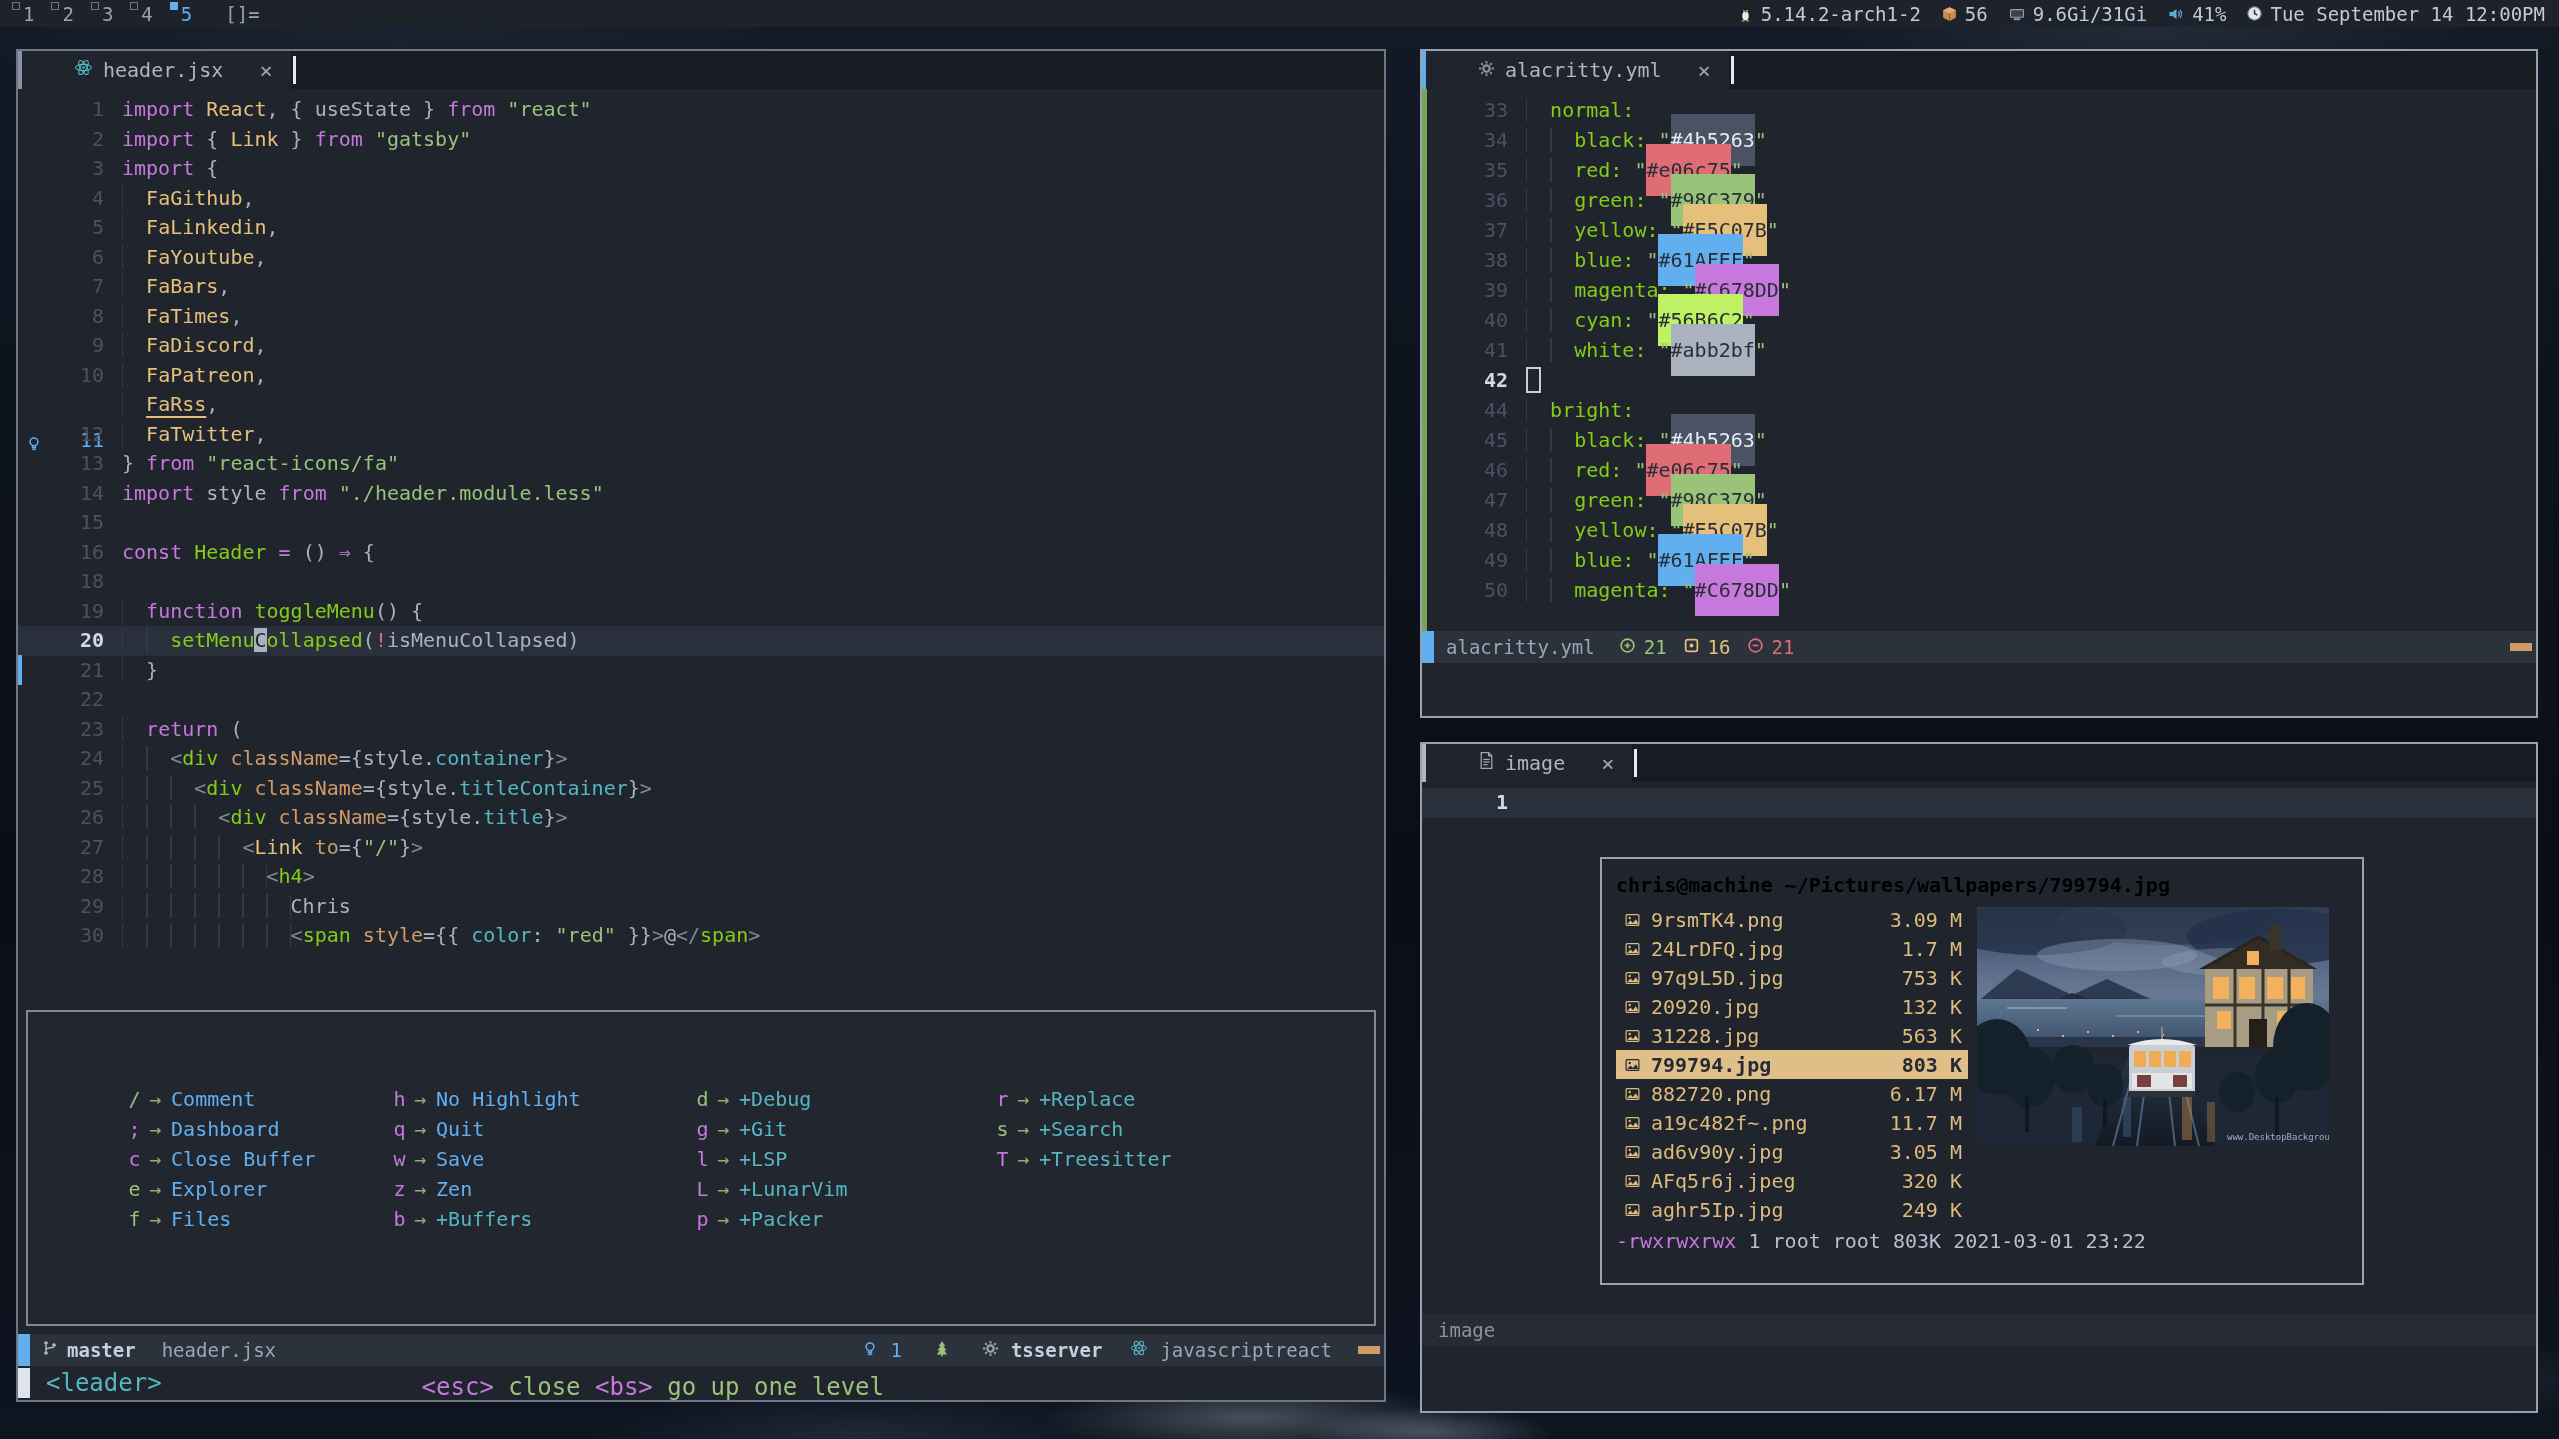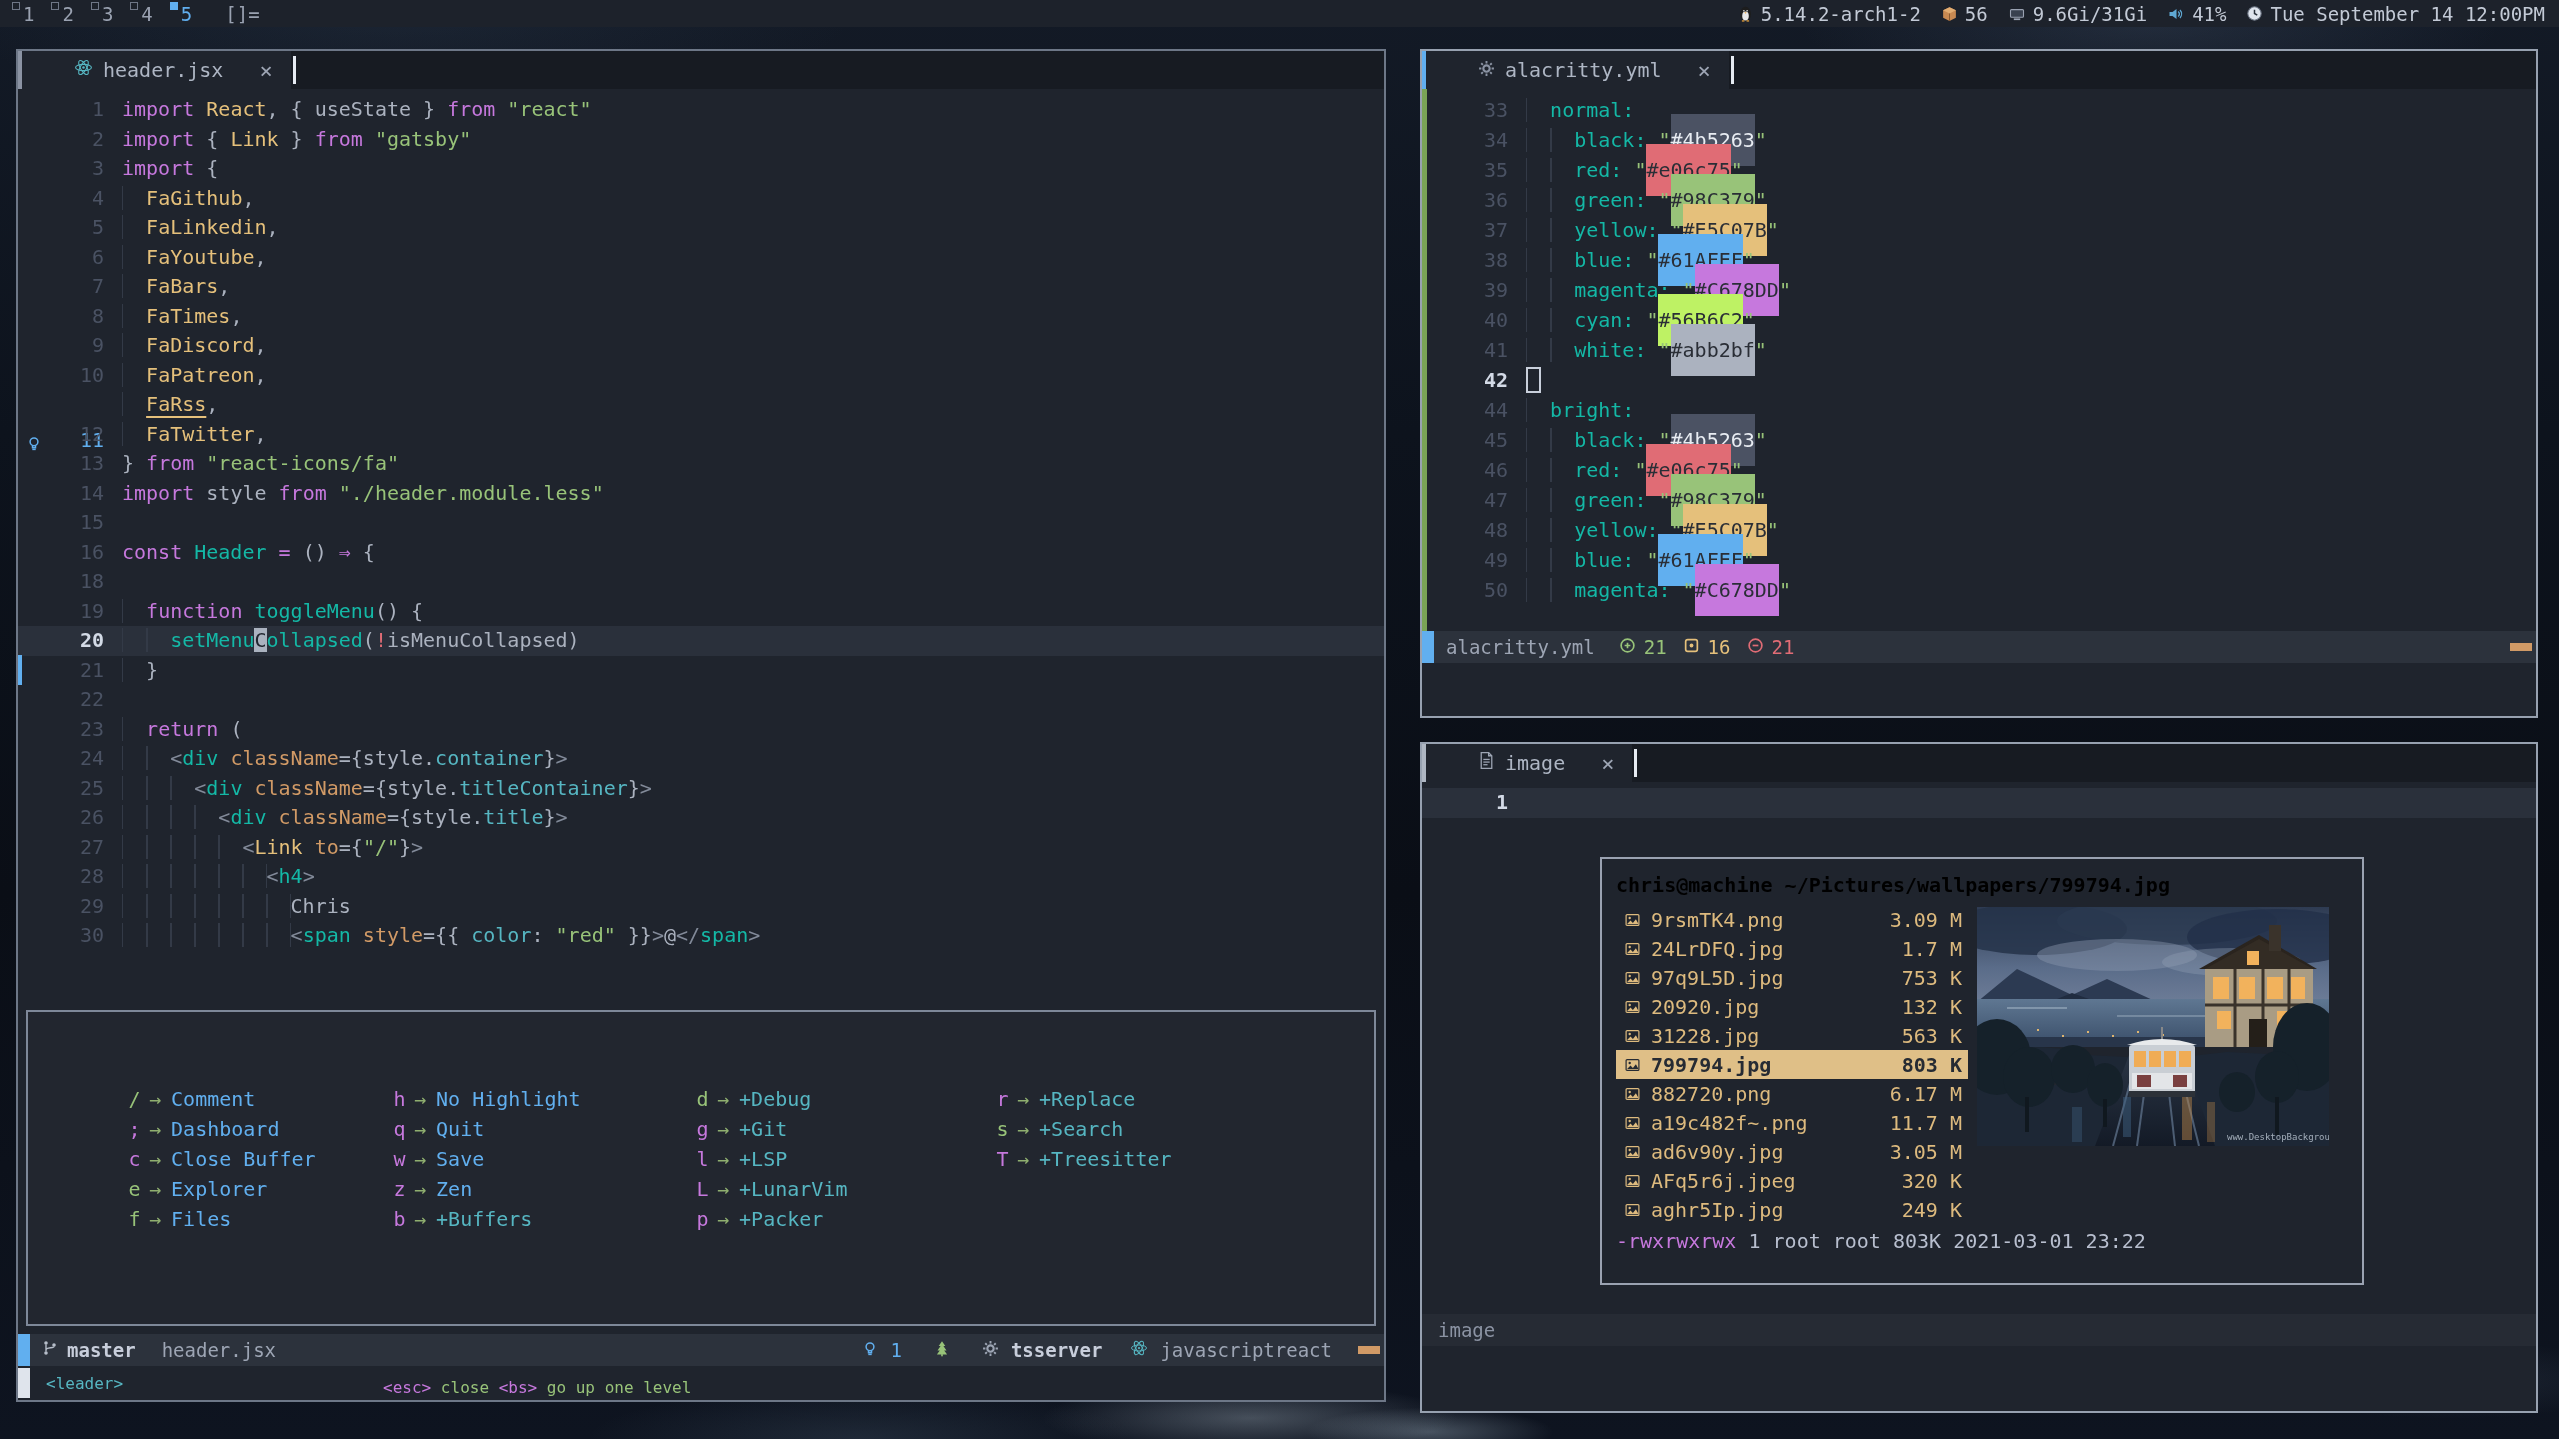--- a/index.html
+++ b/index.html
@@ -44,21 +44,21 @@
   .lines{position:absolute;left:0;right:0;top:0;padding-top:6px;}
   .line{display:flex;height:29.5px;line-height:29.5px;font-size:20px;white-space:pre;position:relative;}
   .r30 .line{height:30px;line-height:30px;}
   .line .gut{width:104px;flex:none;text-align:right;padding-right:18px;box-sizing:border-box;
     color:#4a5263;position:relative;}
   .line .gut .sign{position:absolute;left:8px;top:5px;}
   .line.cur{background:#2a303b;}
   .line.cur .gut,.gut.act{color:#d3dae6;font-weight:bold;}
   .gut.blue{color:#61afef;margin-top:36px;}
   .c-kw{color:#c678dd;} .c-fg{color:#abb2bf;} .c-str{color:#98c379;}
-  .c-yel{color:#e5c07b;} .c-blue{color:#14b8a6;} .c-orange{color:#d19a66;}
+  .c-yel{color:#e5c07b;} .c-blue{color:#84cc16;} .c-orange{color:#d19a66;}
   .c-cyan{color:#56b6c2;} .c-red{color:#e06c75;} .c-pun{color:#828a99;}
   .c-cmt{color:#5c6370;font-style:italic;}
   .c-mag{color:#c678dd;} .c-grn{color:#98c379;}
   .c-u{text-decoration:underline;text-decoration-thickness:2px;text-underline-offset:5px;}
   .c-cursor{background:#aab2bf;color:#1f242d;}
   .c-ind{background:repeating-linear-gradient(90deg,#333a47 0 1.5px,transparent 1.5px 24.06px);}
   .sw{padding:14px 0;}
   .hollow{display:inline-block;width:11px;height:22px;border:2px solid #c8cfdb;vertical-align:middle;margin-top:-4px;}
   .edge-tick{position:absolute;left:0;width:4px;height:30px;background:#61afef;}
   .git-strip{position:absolute;left:0;top:0;bottom:0;width:5px;background:#79a356;}
@@ -75,21 +75,21 @@
   .wk-label.act{color:#61afef;} .wk-label.grp{color:#56b6c2;}
   
   .statusline{height:32px;flex:none;background:#2c323c;display:flex;align-items:center;
     font-size:19px;color:#9da5b4;position:relative;}
   .sl-cap{width:12px;height:32px;background:#61afef;flex:none;margin-right:12px;}
   .sl-b{color:#c8cedb;font-weight:bold;}
   .sl-gap{width:26px;flex:none;}
   .sl-right{margin-left:auto;display:flex;align-items:center;gap:12px;}
   .sl-dash{width:22px;height:8px;background:#d19a66;margin-left:14px;margin-right:4px;}
   .sl-blue{color:#61afef;} .sl-green{color:#98c379;} .sl-orange{color:#e5c07b;} .sl-red{color:#e06c75;}
-  .cmdline{height:34px;flex:none;background:#1f242d;display:flex;align-items:center;font-size:16px;}
+  .cmdline{height:34px;flex:none;background:#1f242d;display:flex;align-items:center;font-size:24px;}
   .cmd-block{width:12px;height:30px;background:#dfe4ec;margin-right:16px;flex:none;}
   .cmd-pending{color:#56b6c2;}
   .cmd-hints{margin-left:260px;white-space:pre;margin-top:8px;}
   .filler{flex:none;background:#1f242d;}
   
   .filepopup{position:absolute;left:178px;top:75px;width:764px;height:428px;background:#1f242d;
     border:2px solid #9aa2b1;box-sizing:border-box;padding:10px 14px;font-size:20px;}
   .fp-header{height:32px;line-height:32px;white-space:pre;font-weight:bold;}
   .fp-list{margin-top:4px;width:352px;}
   .file-row{display:flex;align-items:center;height:29px;color:#ddba7e;cursor:pointer;padding:0 6px 0 8px;}

